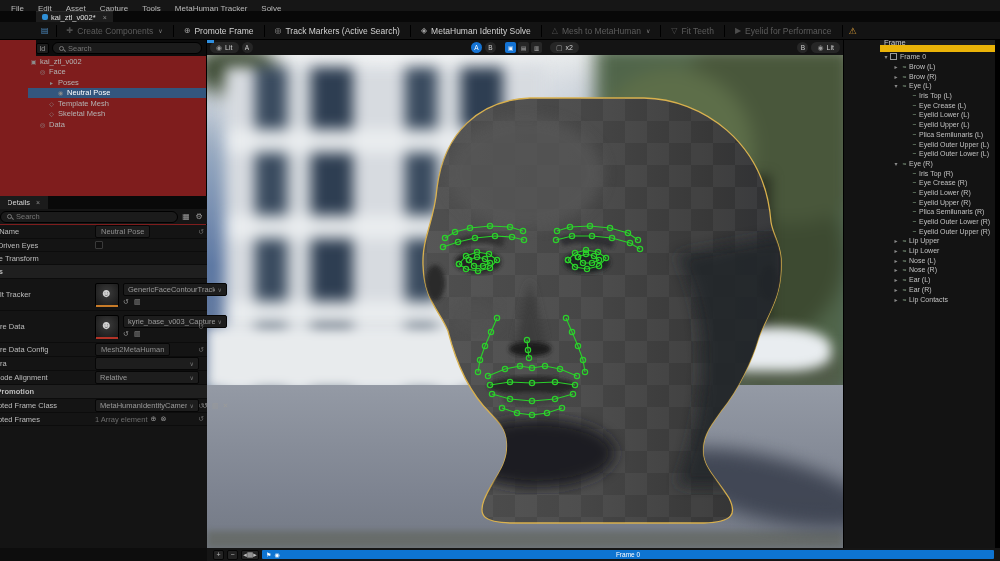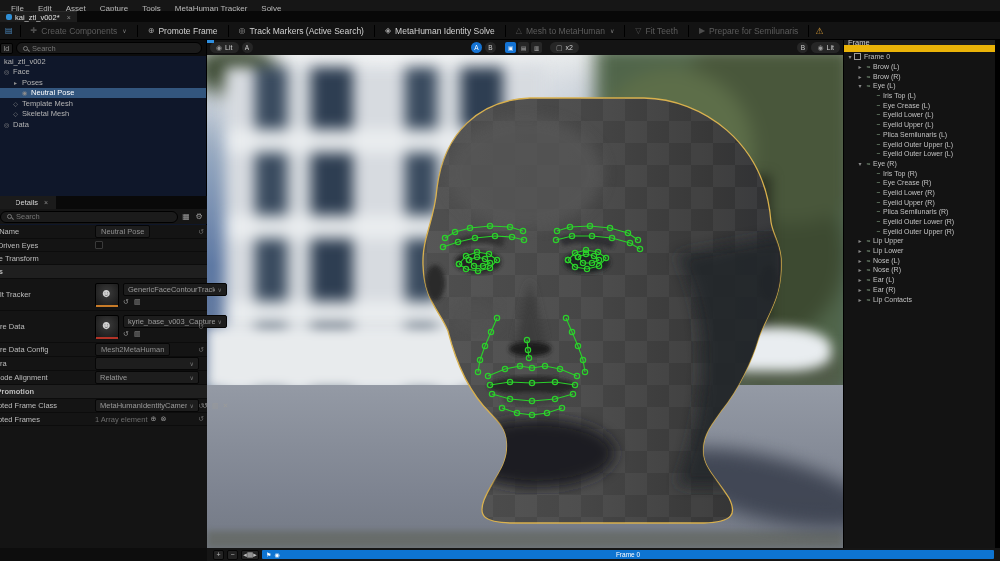--- a/index.html
+++ b/index.html
@@ -1,55 +1,55 @@
 <!DOCTYPE html>
 <html><head>
 <meta charset="utf-8">
 <style>
   html,body{margin:0;padding:0;background:#000;width:1000px;height:561px;overflow:hidden;
     font-family:"Liberation Sans","DejaVu Sans",sans-serif;-webkit-font-smoothing:antialiased;}
   *{box-sizing:border-box;}
-  .abs{position:absolute;}
+  .abs{position:absolute;padding-left:36px;}
   
   #menubar{left:0;top:0;width:1000px;height:16px;background:#161616;display:flex;align-items:center;
     padding-left:4px;font-size:8px;color:#b9b9b9;z-index:40;}
   .menu-item{padding:0 7px;line-height:11px;cursor:default;}
   #tabrow{left:0;top:11px;width:1000px;height:11px;background:#080808;display:flex;z-index:40;}
   .doc-tab{display:flex;align-items:center;gap:3px;background:#1d1d1d;height:11px;padding:0 6px;
     font-size:7.5px;color:#e0e0e0;border-top:1px solid #2a2a2a;}
   .doc-tab .asset-dot{width:6px;height:6px;border-radius:2px;background:#2f8fd6;}
   .doc-tab .x{color:#8a8a8a;font-size:7px;margin-left:4px;}
   #toolbar{left:0;top:22px;width:1000px;height:18px;background:#131313;border-bottom:1px solid #000;
     display:flex;align-items:center;font-size:8.5px;z-index:40;}
   .tb-btn{display:flex;align-items:center;gap:4px;height:18px;padding:0 8px;color:#d2d2d2;white-space:nowrap;}
   .tb-btn .ic{color:#9f9f9f;font-size:8px;}
   .tb-btn.disabled{color:#5c5c5c;}
   .tb-btn.disabled .ic{color:#4d4d4d;}
   .tb-sep{width:1px;height:12px;background:#000;margin:0 2px;}
   .tb-caret{font-size:6px;color:#7e7e7e;margin-left:1px;}
   .warn{color:#e2a33b;font-size:9px;margin-left:4px;}
   
-  #left-panel{left:0;top:40px;width:207px;height:508px;background:#0f172a;z-index:30;border-right:1px solid #000;}
+  #left-panel{left:0;top:40px;width:207px;height:508px;background:#7f1d1d;z-index:30;border-right:1px solid #000;}
   #outliner-search-row{display:flex;align-items:center;height:16px;background:#0c0c0c;padding:2px 4px 2px 0;gap:3px;}
   .corner-frag{width:13px;height:11px;background:#1c1c1c;border:1px solid #000;color:#9a9a9a;font-size:7px;
     display:flex;align-items:center;justify-content:center;border-radius:2px;}
   .searchbox{flex:1;display:flex;align-items:center;gap:4px;background:#1b1b1b;border:1px solid #000;
     border-radius:8px;height:12px;padding:0 6px;}
   .searchbox input{background:transparent;border:0;outline:0;color:#9a9a9a;font-size:7.5px;width:100%;
     font-family:inherit;padding:0;}
   .mag{width:5px;height:5px;border:1px solid #777;border-radius:50%;position:relative;flex:none;}
   .mag::after{content:'';position:absolute;width:3px;height:1px;background:#777;right:-3px;bottom:-1px;transform:rotate(45deg);}
   #outliner-tree{position:relative;margin-left:-8px;}
   .o-row{display:flex;align-items:center;height:10.5px;font-size:7.5px;color:#b4b4b4;gap:3px;padding-left:2px;white-space:nowrap;}
   .o-row .glyph{font-size:6px;color:#8d8d8d;width:7px;text-align:center;flex:none;}
   .o-row.sel{background:#33567e;color:#fff;}
   #details-tabbar{position:absolute;left:0;top:156px;width:207px;height:13px;background:#090909;display:flex;}
   .det-tab{display:flex;align-items:center;background:#1b1b1b;height:13px;padding:0 8px;gap:6px;
     font-size:7.5px;color:#d6d6d6;}
-  .croptext{display:inline-block;max-width:22px;overflow:hidden;white-space:nowrap;direction:rtl;margin-left:8px;}
+  .croptext{display:inline-block;max-width:22px;overflow:hidden;white-space:nowrap;direction:rtl;}
   #details-search-row{position:absolute;left:0;top:169px;width:207px;height:15px;background:#151515;
     display:flex;align-items:center;gap:3px;padding:0 3px 0 0;}
   .mini-ic{color:#9b9b9b;font-size:8px;width:10px;text-align:center;}
   #details-body{position:absolute;left:0;top:185px;width:207px;bottom:0;background:#141414;font-size:7.5px;color:#b5b5b5;}
   .d-row{position:relative;display:flex;align-items:center;min-height:13px;border-bottom:1px solid #0c0c0c;padding-left:95px;}
   .d-label{position:absolute;left:-20px;top:0;height:100%;display:flex;align-items:center;white-space:nowrap;color:#bdbdbd;}
   .d-row.section{background:#1f1f1f;color:#d8d8d8;font-weight:bold;padding-left:0;}
   .d-row.section .d-label{left:-28px;position:relative;height:13px;}
   .d-val-pill{background:#1d1d1d;border:1px solid #060606;border-radius:2px;color:#8f8f8f;
     padding:1px 5px;max-width:100px;overflow:hidden;white-space:nowrap;}
@@ -180,21 +180,21 @@
         <span class="tb-caret">∨</span>
       </span>
       <span class="tb-sep"></span>
       <span class="tb-btn disabled">
         <span class="ic">▽</span>
         <span>Fit Teeth</span>
       </span>
       <span class="tb-sep"></span>
       <span class="tb-btn disabled">
         <span class="ic">▶</span>
-        <span>Prepare for Semilunaris</span>
+        <span>Eyelid for Performance</span>
       </span>
       <span class="tb-sep"></span>
     </span>
   <span class="warn">⚠</span>
 </div>
 
 <div id="left-panel" class="abs">
   <div id="outliner-search-row">
     <span class="corner-frag">ld</span>
     <span class="searchbox">

